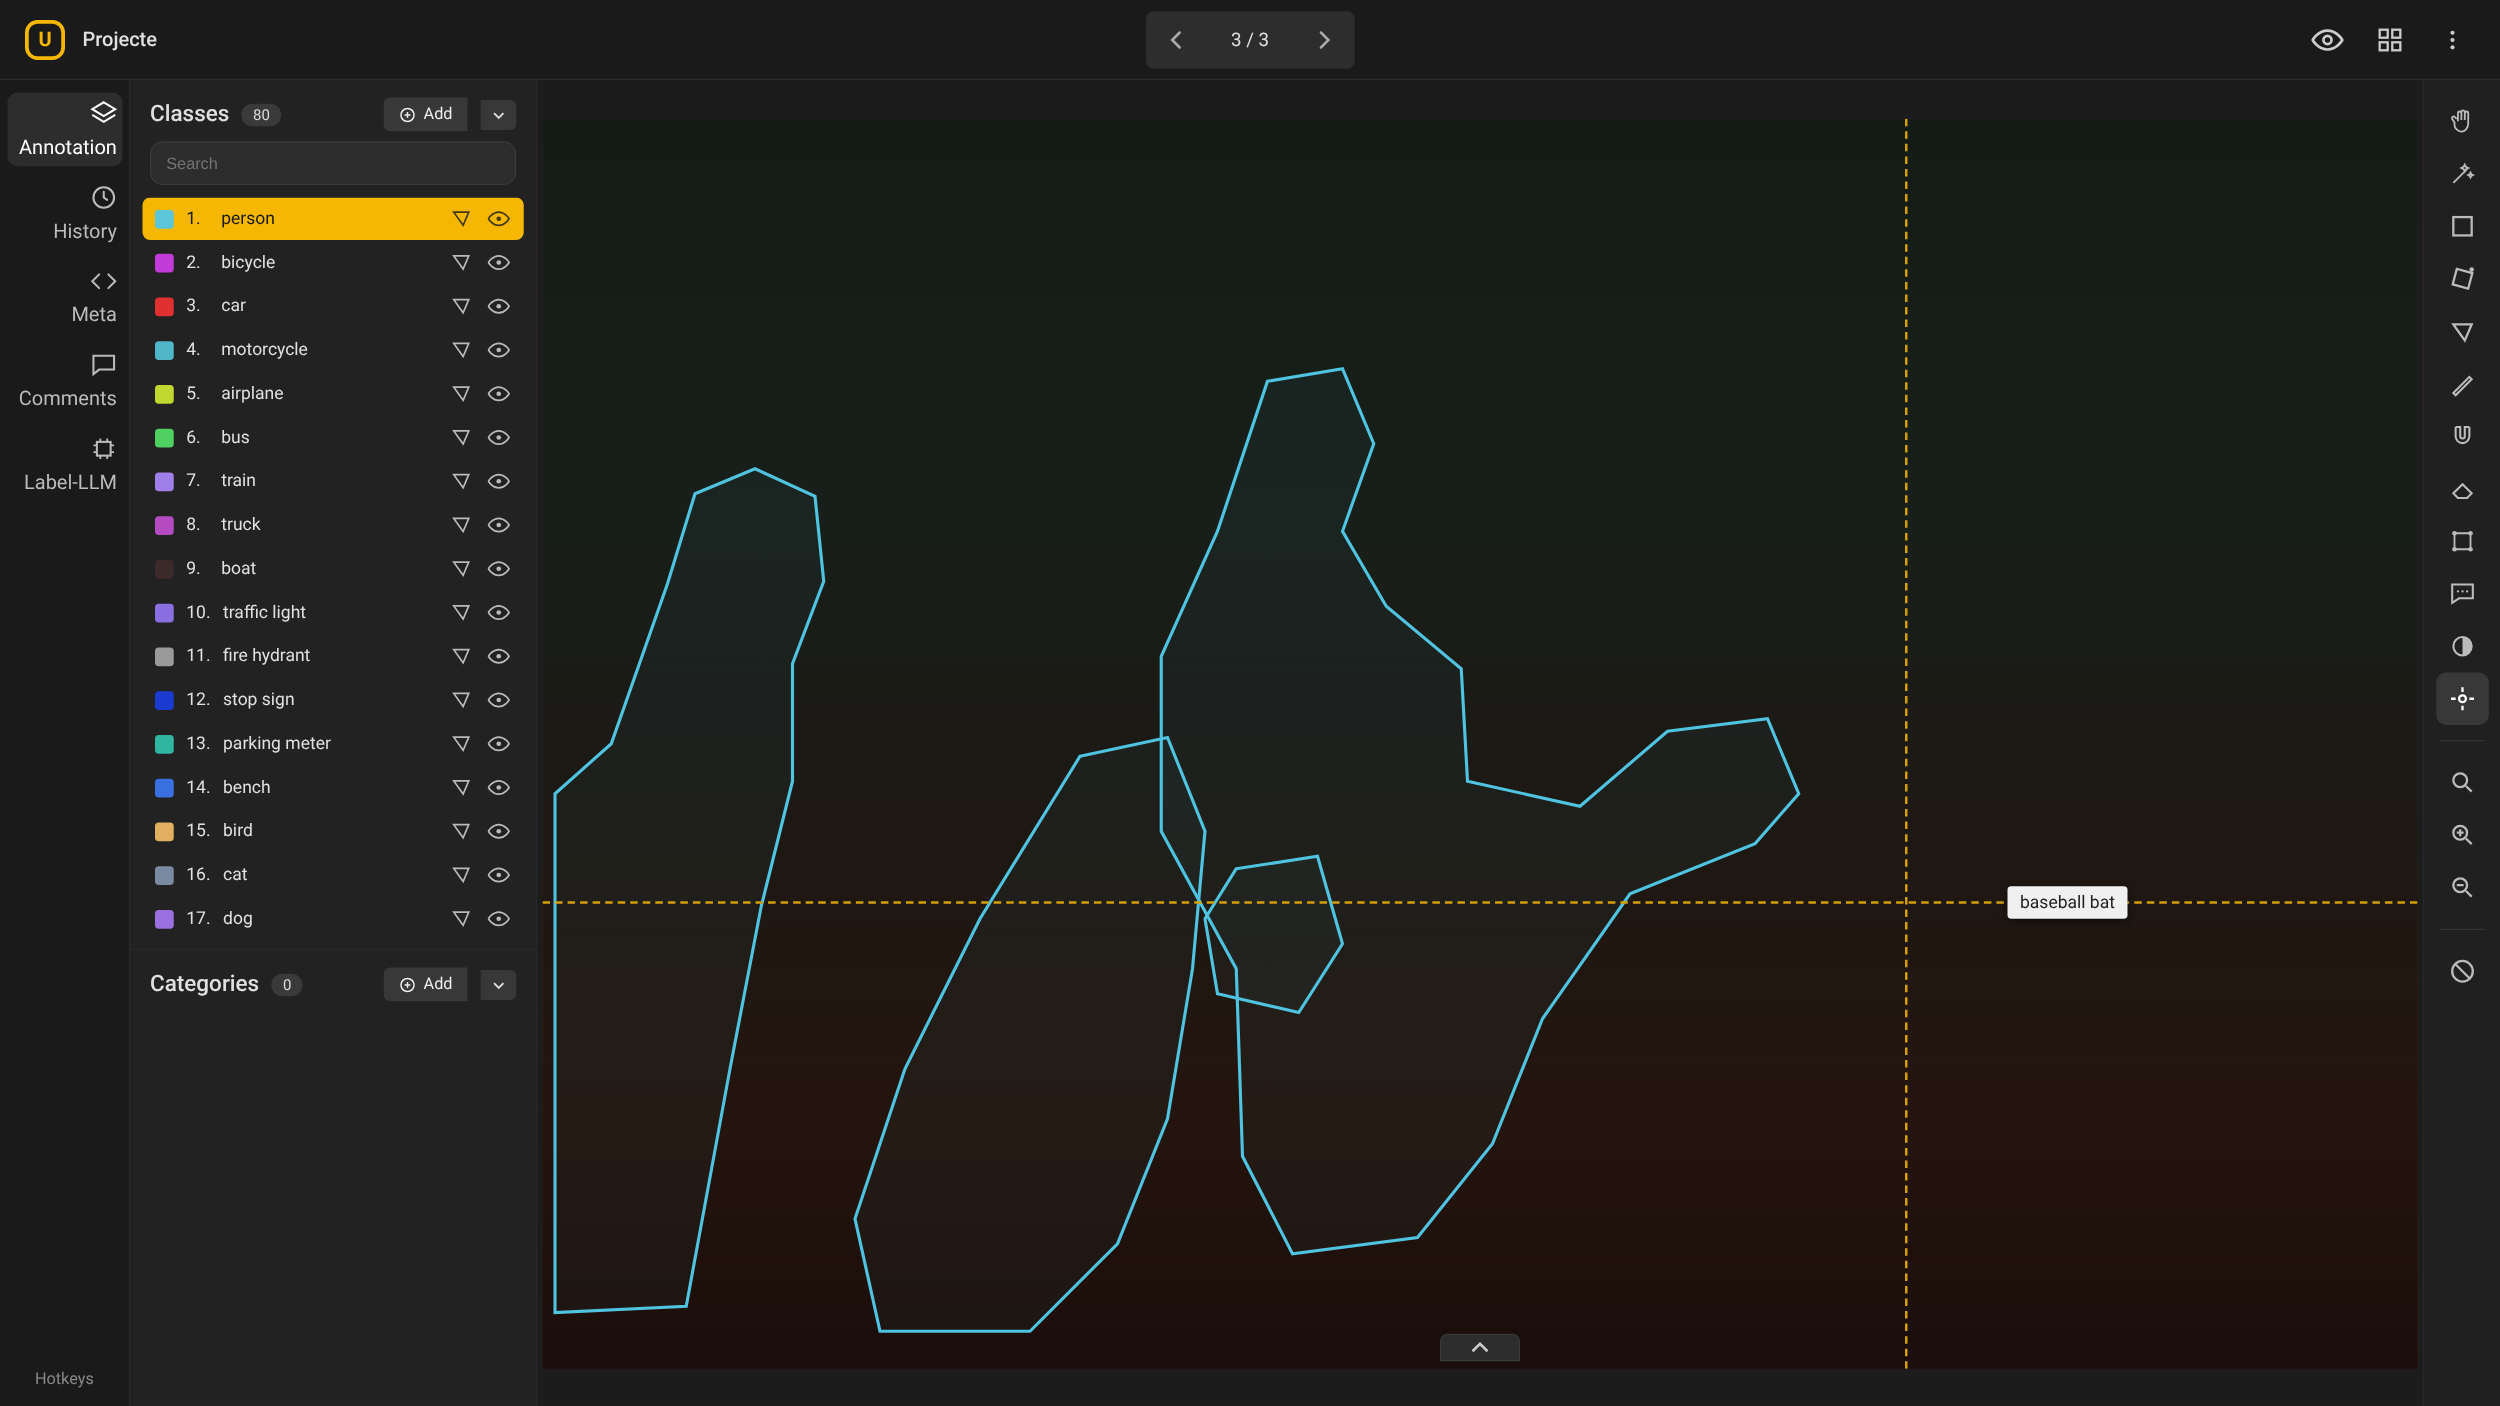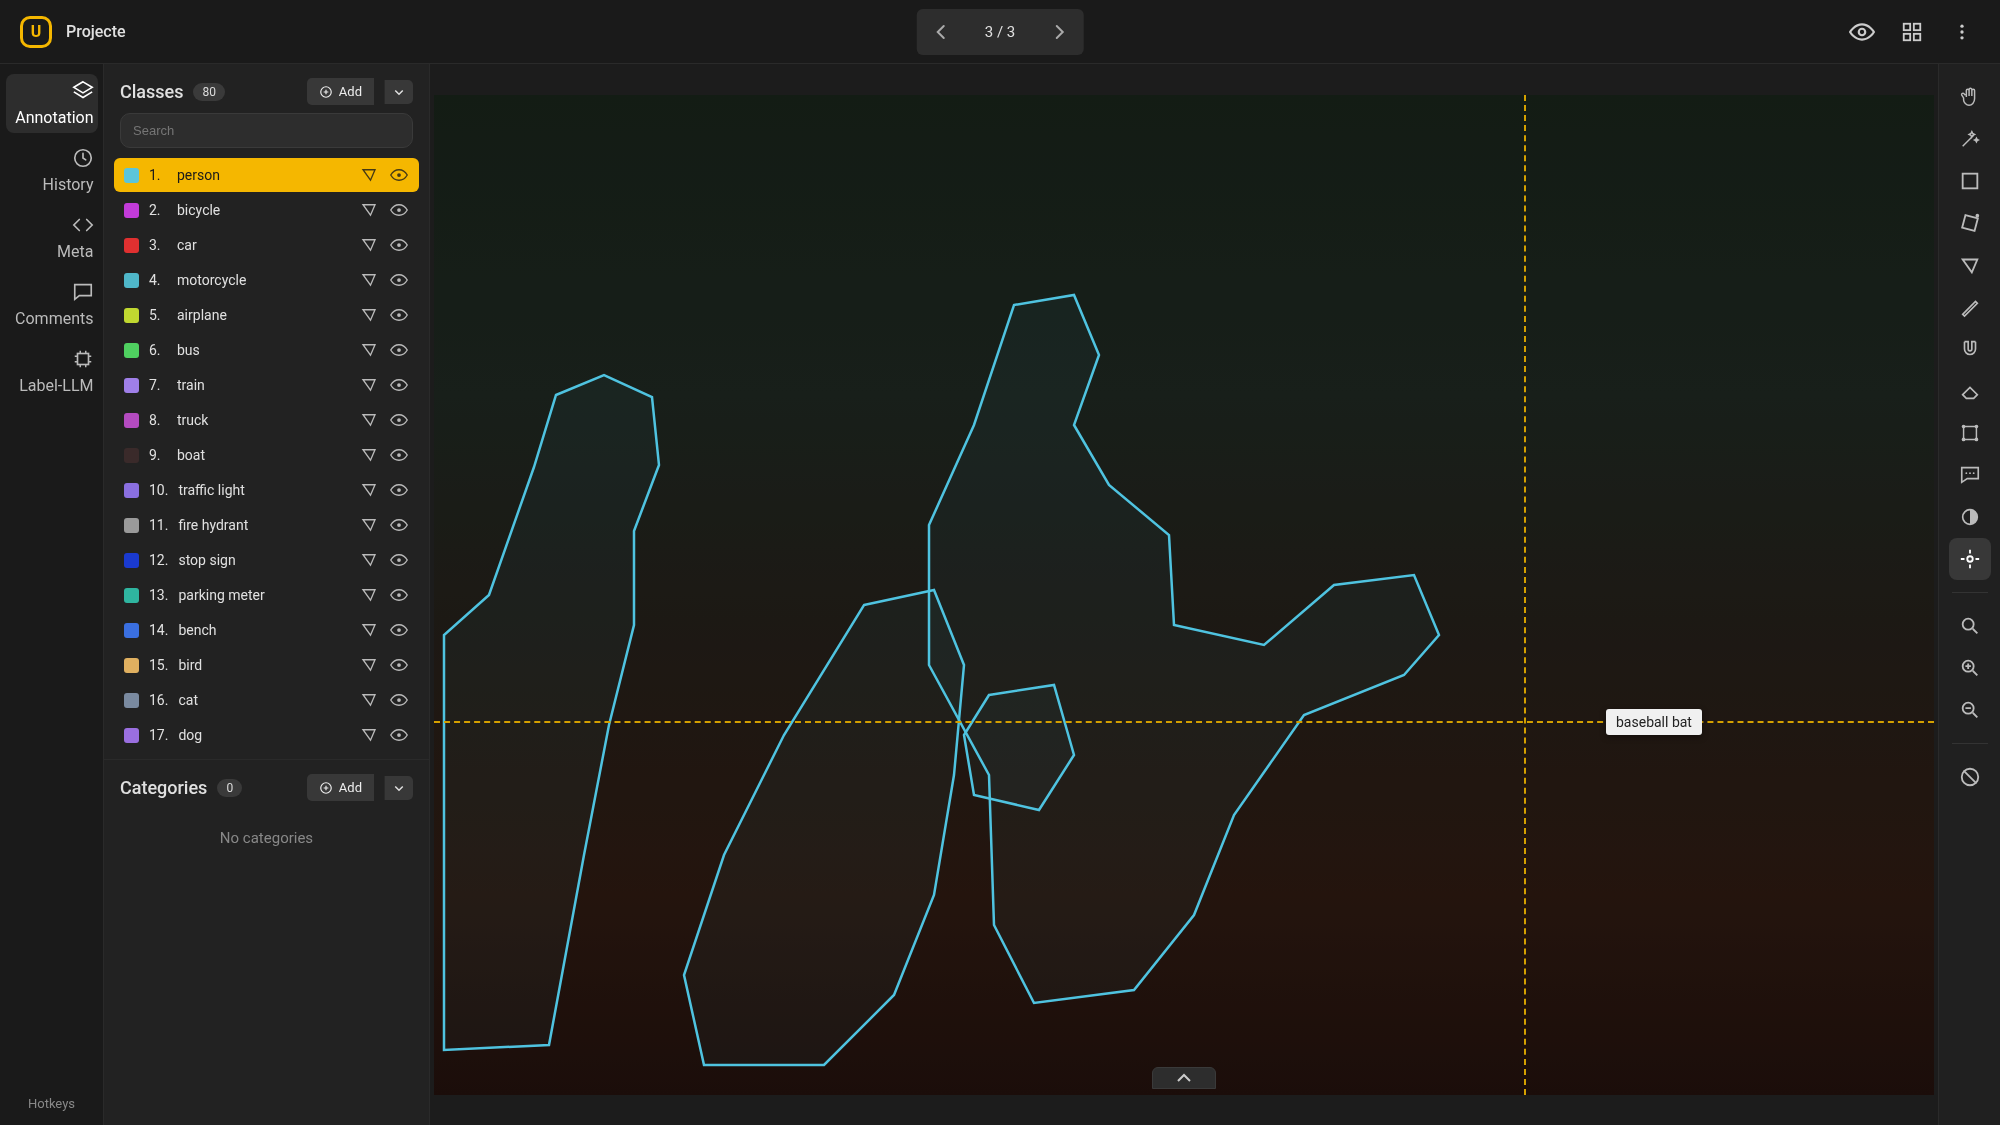--- a/index.html
+++ b/index.html
@@ -576,21 +576,20 @@
             <path d="M12 8v8M8 12h8" stroke="currentColor" stroke-width="2"></path>
           </svg>
         <span>Add</span>
       </div>
       <div class="add-drop">
         <svg width="12" height="12" viewBox="0 0 16 16">
             <path d="M3 6 L8 11 L13 6" stroke="currentColor" stroke-width="2" fill="none"></path>
           </svg>
       </div>
     </div>
-    <div class="cat-body">No categories</div>
   </div>
 
   <div class="canvas-wrap">
     <div class="canvas">
       <svg class="polys" viewBox="0 0 1500 1000">
 
         <path class="poly" d="M122,300 L170,280 L218,302 L225,370 L200,436 L200,530 L175,630 L150,760 L115,950 L10,955 L10,540 L55,500 L100,372 Z"></path>
 
         <path class="poly" d="M580,210 L640,200 L665,260 L640,330 L675,390 L735,440 L740,530 L830,550 L900,490 L980,480 L1005,540 L970,580 L870,620 L800,720 L760,820 L700,895 L600,908 L560,830 L555,680 L495,570 L495,430 L540,330 Z"></path>
 

